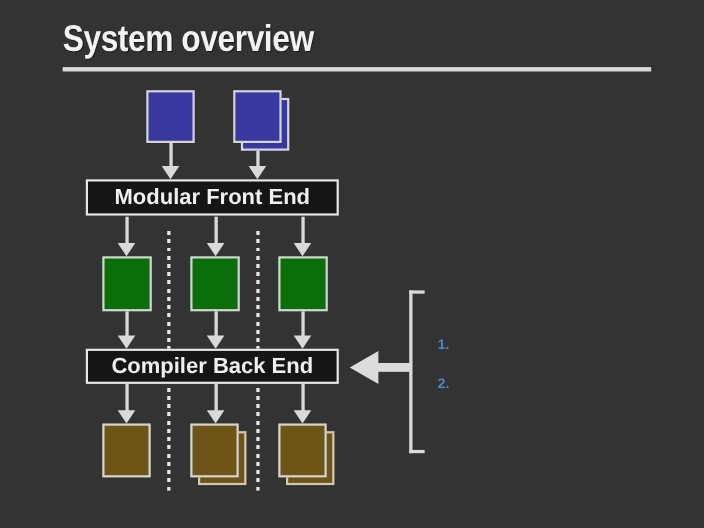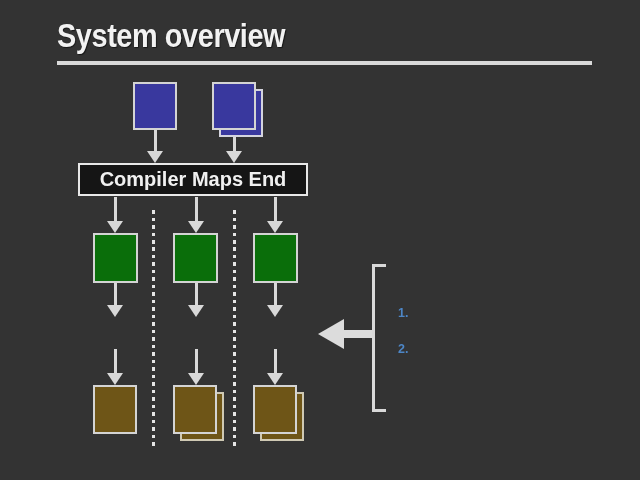--- a/index.html
+++ b/index.html
@@ -81,21 +81,21 @@
   <div class="arrow" style="left:147px;top:130px;height:33px">
       <div class="shaft"></div>
       <div class="head"></div>
     </div>
   <div class="arrow" style="left:226px;top:137px;height:26px">
       <div class="shaft"></div>
       <div class="head"></div>
     </div>
 
   <div class="labelbox" style="top:163px;height:33px">
-    <span>Compiler Maps End</span>
+    <span>Modular Front End</span>
   </div>
 
   <div class="arrow" style="left:107px;top:197px;height:36px">
       <div class="shaft"></div>
       <div class="head"></div>
     </div>
   <div class="arrow" style="left:188px;top:197px;height:36px">
       <div class="shaft"></div>
       <div class="head"></div>
     </div>
@@ -114,20 +114,23 @@
     </div>
   <div class="arrow" style="left:188px;top:283px;height:34px">
       <div class="shaft"></div>
       <div class="head"></div>
     </div>
   <div class="arrow" style="left:267px;top:283px;height:34px">
       <div class="shaft"></div>
       <div class="head"></div>
     </div>
 
+  <div class="labelbox" style="top:317px;height:32px">
+    <span>Compiler Back End</span>
+  </div>
 
   <div class="arrow" style="left:107px;top:349px;height:36px">
       <div class="shaft"></div>
       <div class="head"></div>
     </div>
   <div class="arrow" style="left:188px;top:349px;height:36px">
       <div class="shaft"></div>
       <div class="head"></div>
     </div>
   <div class="arrow" style="left:267px;top:349px;height:36px">

